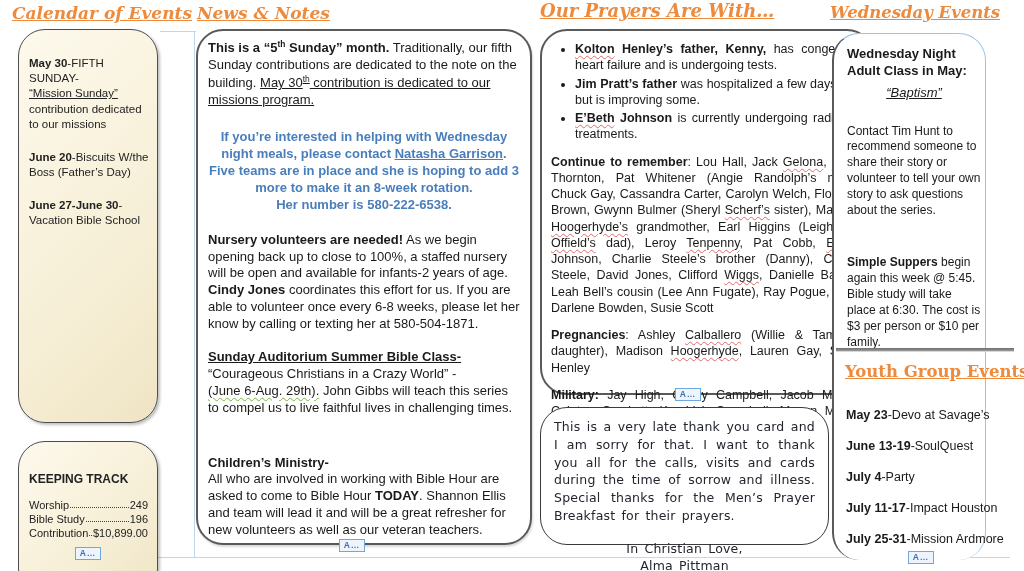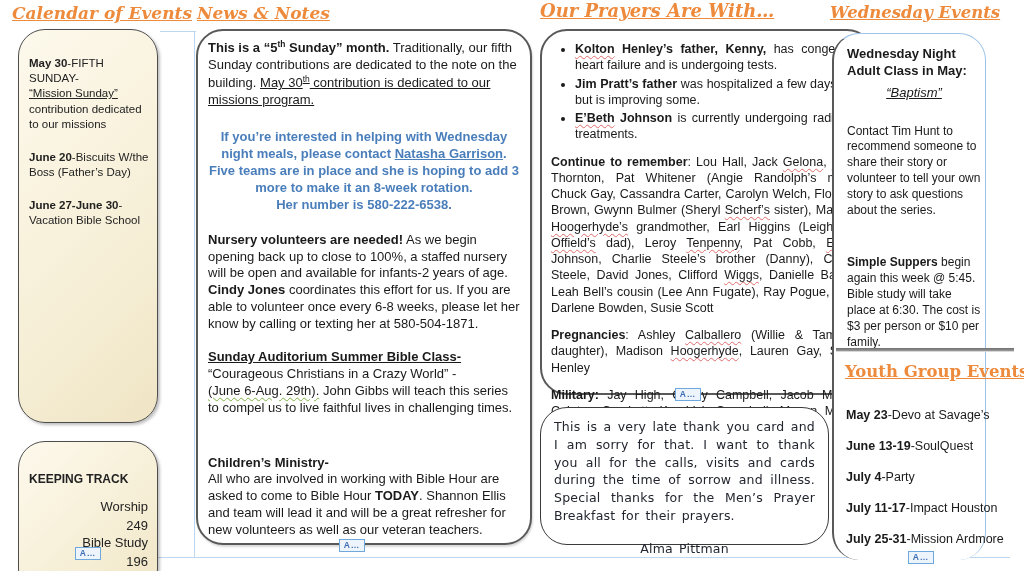--- a/index.html
+++ b/index.html
@@ -17,21 +17,21 @@
            border:1px solid #4d4d4d; box-shadow:2px 2px 3px rgba(0,0,0,0.25); }
 
   #calendar-box { left:18px; top:29px; width:140px; height:394px; padding:26px 8px 0 10px;
                   font-size:11.5px; line-height:1.32; color:#222; }
   .cal-event { margin-bottom:18px; }
 
   #keeping-track-box { left:18px; top:441px; width:140px; height:155px; padding:30px 9px 0 10px;
                        font-size:11.5px; color:#222; }
   .kt-heading { font-weight:bold; font-size:12px; }
   .kt-rows { margin-top:13px; }
-  .kt-row { display:flex; align-items:flex-end; font-size:13px; margin-bottom:2px;flex-direction:column; }
+  .kt-row { display:flex; align-items:flex-end; font-size:11px; margin-bottom:2px; }
   .kt-leader { flex:1; border-bottom:1.5px dotted #444; margin:0 1px 3px 1px; }
 
   #news-box { left:196px; top:29px; width:336px; height:516px; border:2px solid #595959;
               padding:8px 10px 0 10px; font-size:13px; line-height:1.3; color:#1a1a1a;
               box-shadow:1px 2px 2px rgba(0,0,0,0.15); }
   .news-blue { color:#4A7EBB; font-weight:bold; text-align:center; margin-top:20px; }
   .mt18 { margin-top:18px; } .mt16 { margin-top:16px; } .mt38 { margin-top:38px; }
 
   #prayers-box { left:540px; top:29px; width:334px; height:366px; border:2px solid #595959;
                  padding:10px 9px 0 9px; font-size:12.5px; line-height:1.3; color:#1a1a1a; }
@@ -136,20 +136,21 @@
       <li><span class="b sqr">E’Beth</span><span class="b"> Johnson</span><span> is currently undergoing radiation treatments.</span></li>
     </ul>
     <p><span class="b">Continue to remember</span><span>: Lou Hall, Jack </span><span class="sqr">Gelona</span><span>, </span><span class="sqr">Dollie</span><span> Thornton, Pat Whitener (Angie Randolph’s mom), Chuck Gay, Cassandra Carter, Carolyn Welch, Florence Brown, Gwynn Bulmer (Sheryl </span><span class="sqr">Scherf’s</span><span> sister), Madison </span><span class="sqr">Hoogerhyde’s</span><span> grandmother, Earl Higgins (Leigh Ann </span><span class="sqr">Offield’s</span><span> dad), Leroy </span><span class="sqr">Tenpenny</span><span>, Pat Cobb, </span><span class="sqr">E’Beth</span><span> Johnson, Charlie Steele’s brother (Danny), Charlie Steele, David Jones, Clifford </span><span class="sqr">Wiggs</span><span>, Danielle Ballard, Leah Bell’s cousin (Lee Ann Fugate), Ray Pogue, Bill &amp; Darlene Bowden, Susie Scott</span></p>
     <p><span class="b">Pregnancies</span><span>: Ashley </span><span class="sqr">Calballero</span><span> (Willie &amp; Tamara’s daughter), Madison </span><span class="sqr">Hoogerhyde</span><span>, Lauren Gay, Sarah Henley</span></p>
     <p><span class="b">Military:</span><span> Jay High, Casey Campbell, Jacob Mason, </span><span class="sqr">Coleton</span><span> Crockett, Kendrick Campbell, Mason Morris, </span><span class="sqr">Chantz</span><span> Scurry</span></p>
   </div>
 
   <div id="thanks-box" class="tbox">
     <div class="thanks-body">This is a very late thank you card and I am sorry for that. I want to thank you all for the calls, visits and cards during the time of sorrow and illness. Special thanks for the Men’s Prayer Breakfast for their prayers.</div>
     <div class="thanks-closing">
+      <div>In Christian Love,</div>
       <div>Alma Pittman</div>
     </div>
   </div>
 
   <div id="wednesday-box" class="tbox">
     <div class="wed-heading">Wednesday Night Adult Class in May:</div>
     <div class="wed-sub">“Baptism”</div>
     <p class="wed-p1">Contact Tim Hunt to recommend someone to share their story or volunteer to tell your own story to ask questions about the series.</p>
     <p class="wed-p2"><span class="b">Simple Suppers</span><span> begin again this week @ 5:45. Bible study will take place at 6:30. The cost is $3 per person or $10 per family.</span></p>
   </div>

